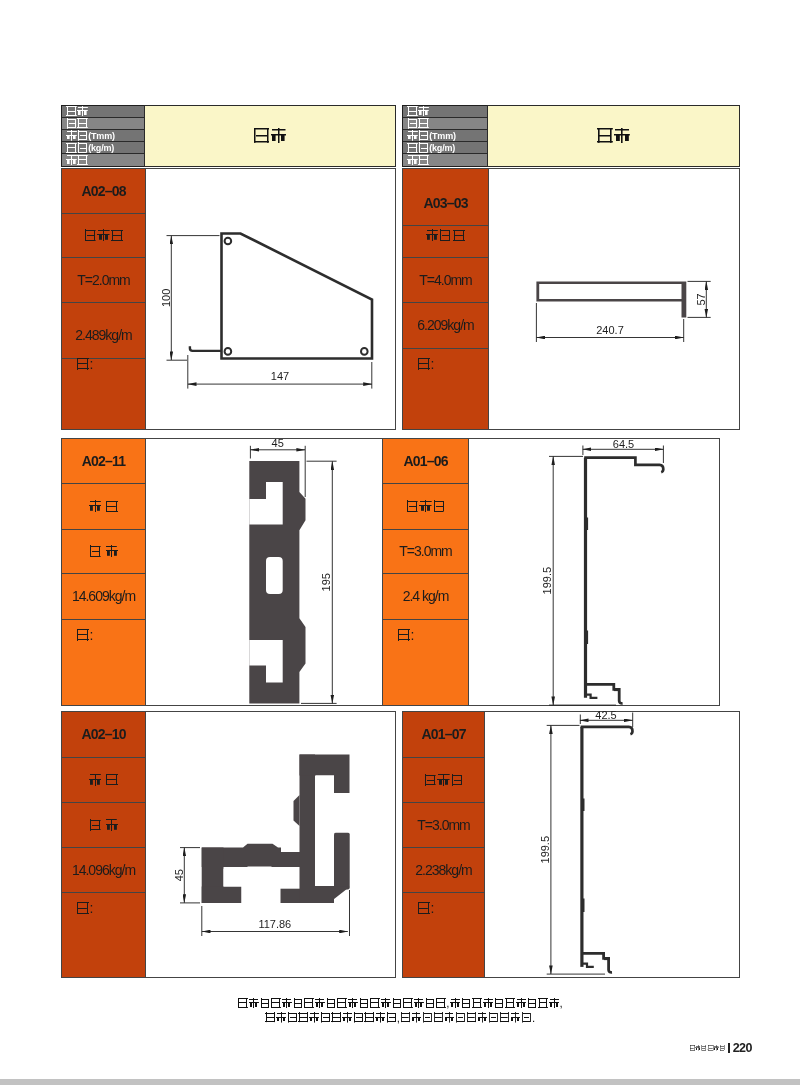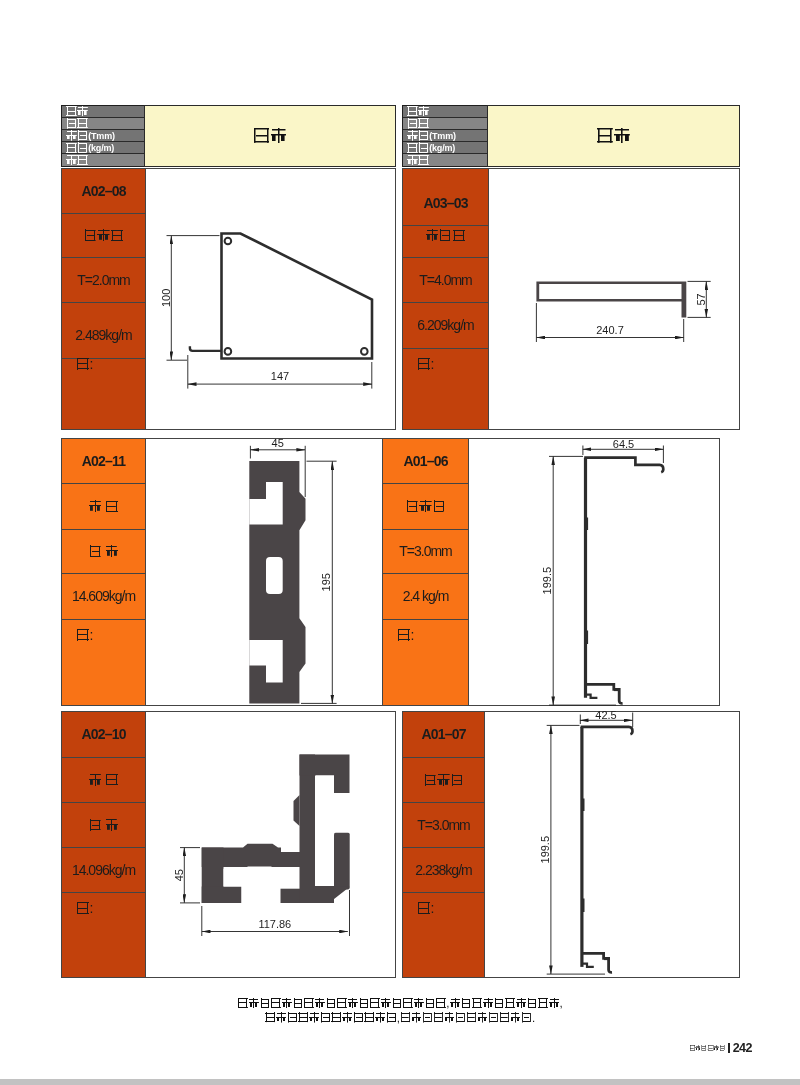--- a/index.html
+++ b/index.html
@@ -329,18 +329,18 @@
 <span><i class="z"></i><i class="y"></i><i class="x"></i><i class="z"></i><i class="y"></i><i class="x"></i><i class="z"></i><i class="y"></i><i class="x"></i><i class="z"></i><i class="y"></i><i class="x"></i><i class="z"></i><i class="y"></i><i class="x"></i><i class="z"></i><i class="y"></i><i class="x"></i><i class="z"></i>,<i class="y"></i><i class="x"></i><i class="z"></i><i class="y"></i><i class="x"></i><i class="z"></i><i class="y"></i><i class="x"></i><i class="z"></i><i class="y"></i>,</span>
 </div>
 
 <div class="abs" style="left:0;top:1011.5px;width:800px;text-align:center;font-size:11.5px;color:#111">
 <span><i class="z"></i><i class="y"></i><i class="x"></i><i class="z"></i><i class="y"></i><i class="x"></i><i class="z"></i><i class="y"></i><i class="x"></i><i class="z"></i><i class="y"></i><i class="x"></i>,<i class="z"></i><i class="y"></i><i class="x"></i><i class="z"></i><i class="y"></i><i class="x"></i><i class="z"></i><i class="y"></i><i class="x"></i><i class="z"></i><i class="y"></i><i class="x"></i>.</span>
 </div>
 
 <div class="abs" style="left:655px;top:1040px;width:97px;height:16px;display:flex;align-items:center;justify-content:flex-end;color:#222">
 <span style="font-size:6px"><i class="z"></i><i class="y"></i><i class="x"></i><span style="font-size:5px">.</span><i class="z"></i><i class="y"></i><i class="x"></i></span>
 <span style="display:inline-block;width:2px;height:10.5px;background:#222;margin:0 2.5px 0 3px"></span>
-<span style="font-size:12.5px;font-weight:bold;letter-spacing:-0.5px">242</span>
+<span style="font-size:12.5px;font-weight:bold;letter-spacing:-0.5px">220</span>
 </div>
 
 <div class="abs" style="left:0;top:1079px;width:800px;height:6px;background:#c2c2c2"></div>
 
 </div>
 
 </body></html>

